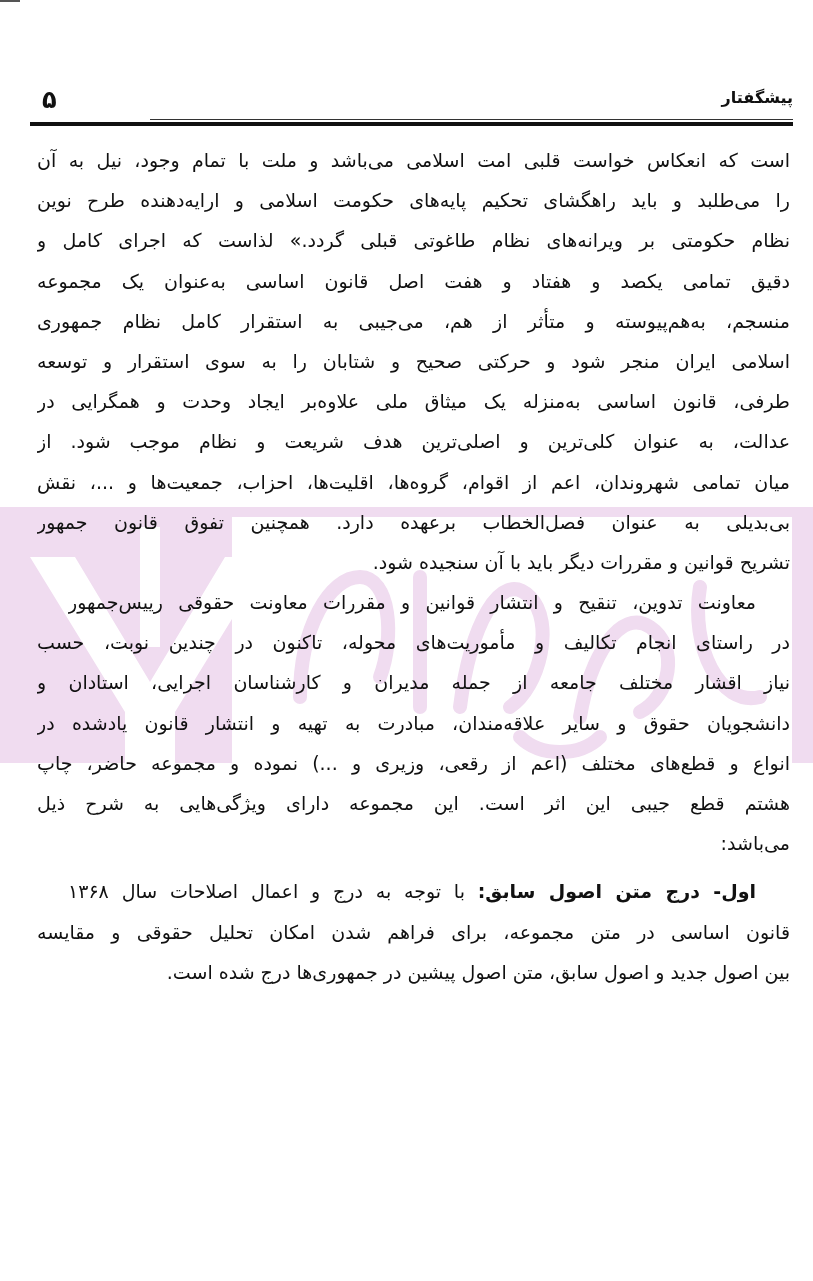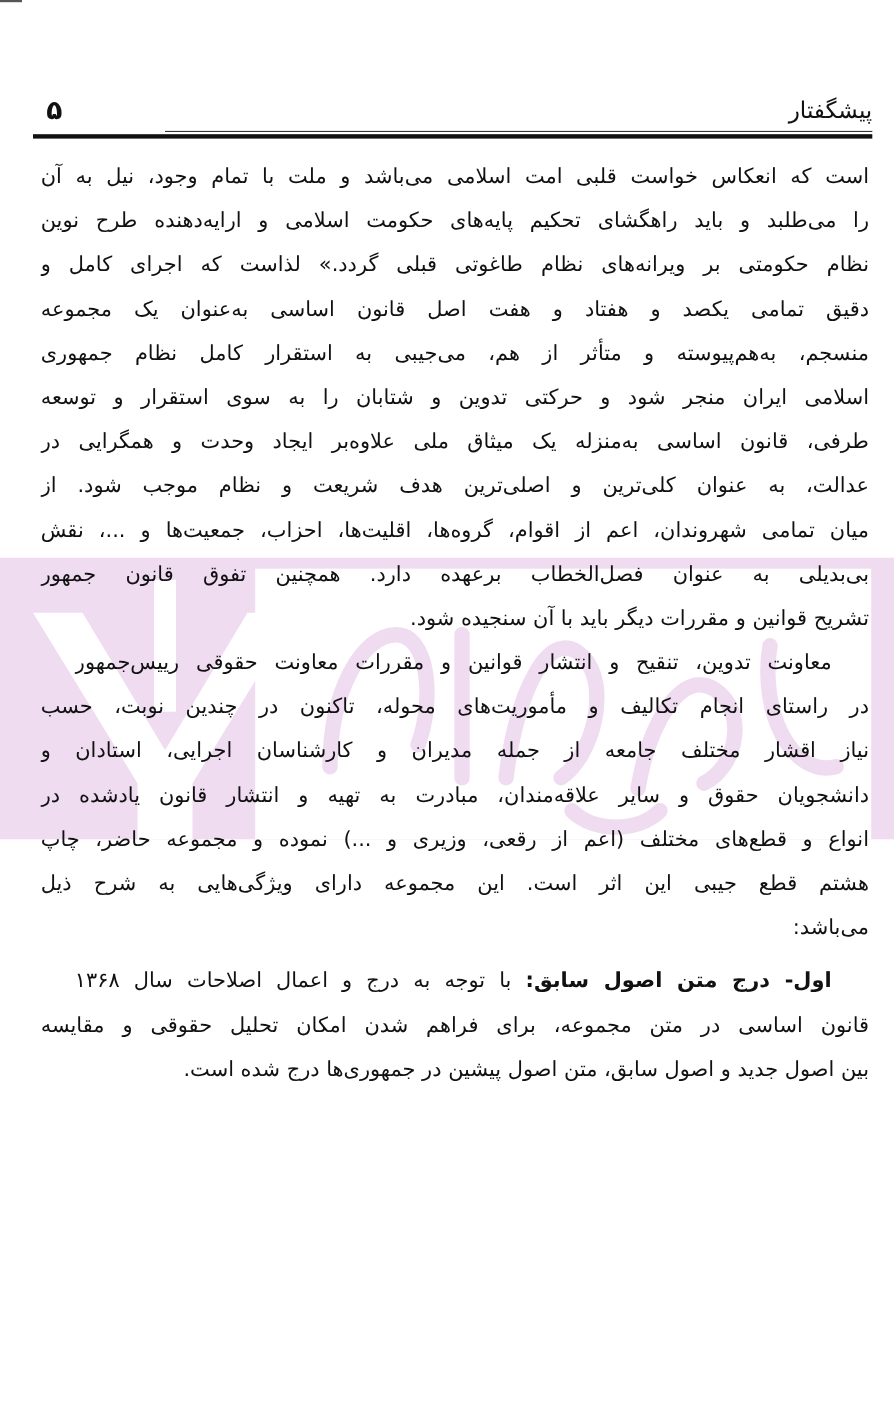--- a/index.html
+++ b/index.html
@@ -45,22 +45,22 @@
       left: 30px;
       top: 84px;
       width: 763px;
       height: 44px;
       z-index: 2;
     }
     .header-title {
       position: absolute;
       right: 0;
       top: 4px;
-      font-size: 21px;
-      font-weight: normal;
+      font-size: 16px;
+      font-weight: bold;
       direction: rtl;
       letter-spacing: 0px;
     }
     .page-number {
       position: absolute;
       left: 12px;
       top: 2px;
       font-size: 24px;
       font-weight: bold;
     }
@@ -141,21 +141,21 @@
   <div class="header-rule"></div>
 </div>
 
 <div class="content">
   <div>
     <div class="line">است که انعکاس خواست قلبی امت اسلامی می‌باشد و ملت با تمام وجود، نیل به آن</div>
     <div class="line">را می‌طلبد و باید راهگشای تحکیم پایه‌های حکومت اسلامی و ارایه‌دهنده طرح نوین</div>
     <div class="line">نظام حکومتی بر ویرانه‌های نظام طاغوتی قبلی گردد.» لذاست که اجرای کامل و</div>
     <div class="line">دقیق تمامی یکصد و هفتاد و هفت اصل قانون اساسی به‌عنوان یک مجموعه</div>
     <div class="line">منسجم، به‌هم‌پیوسته و متأثر از هم، می‌جیبی به استقرار کامل نظام جمهوری</div>
-    <div class="line">اسلامی ایران منجر شود و حرکتی تدوین و شتابان را به سوی استقرار و توسعه</div>
+    <div class="line">اسلامی ایران منجر شود و حرکتی صحیح و شتابان را به سوی استقرار و توسعه</div>
     <div class="line">طرفی، قانون اساسی به‌منزله یک میثاق ملی علاوه‌بر ایجاد وحدت و همگرایی در</div>
     <div class="line">عدالت، به عنوان کلی‌ترین و اصلی‌ترین هدف شریعت و نظام موجب شود. از</div>
     <div class="line">میان تمامی شهروندان، اعم از اقوام، گروه‌ها، اقلیت‌ها، احزاب، جمعیت‌ها و ...، نقش</div>
     <div class="line">بی‌بدیلی به عنوان فصل‌الخطاب برعهده دارد. همچنین تفوق قانون جمهور</div>
     <div class="line last">تشریح قوانین و مقررات دیگر باید با آن سنجیده شود.</div>
   </div>
 
   <div>
     <div class="line indent">معاونت تدوین، تنقیح و انتشار قوانین و مقررات معاونت حقوقی رییس‌جمهور</div>
     <div class="line">در راستای انجام تکالیف و مأموریت‌های محوله، تاکنون در چندین نوبت، حسب</div>

